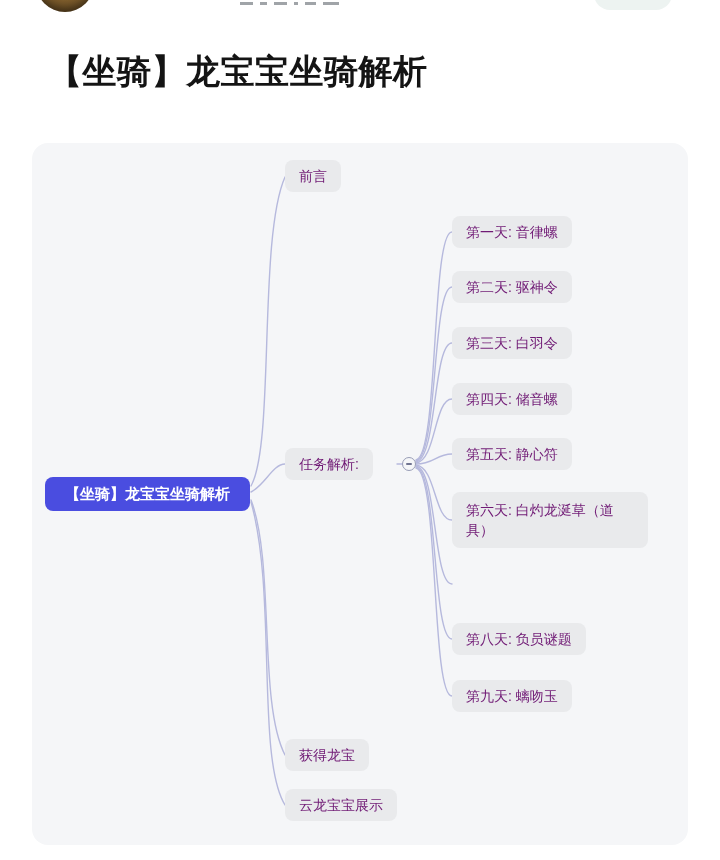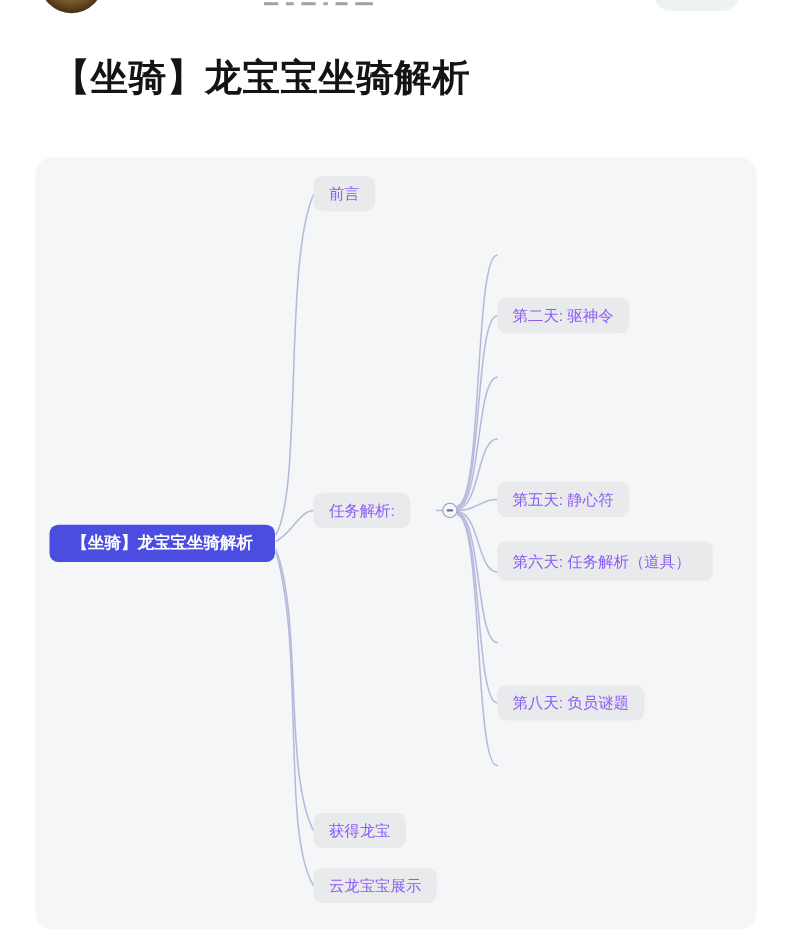--- a/index.html
+++ b/index.html
@@ -25,21 +25,21 @@
   .title { position:absolute; left:48px; top:48px; font-size:34px; line-height:46px;
            font-weight:900; color:#141414; letter-spacing:.5px; }
 
   
   .canvas { position:absolute; left:32px; top:143px; width:656px; height:702px;
             border-radius:16px; background:var(--canvas-bg,#f5f6f8); }
   .canvas svg { position:absolute; left:0; top:0; }
   .edge { fill:none; stroke:var(--edge,#b6b9dd); stroke-width:1.4; stroke-linecap:round; }
 
   .node { position:absolute; background:var(--node-bg,#e9eaec); border-radius:8px;
-          color:#8b5cf6; font-size:14px; line-height:16px; padding:8px 14px;
+          color:#701a75; font-size:14px; line-height:16px; padding:8px 14px;
           white-space:nowrap; }
   .node.wide { white-space:normal; width:196px; line-height:20px; }
   .node.root { background:var(--root-bg,#4a4de0); color:#fff; font-weight:700;
                font-size:15px; width:205px; text-align:center; padding:9px 10px; }
 
   .toggle { position:absolute; left:370px; top:314px; width:14px; height:14px;
             border:1px solid #989db6; border-radius:50%; background:var(--canvas-bg,#f5f6f8);
             display:flex; align-items:center; justify-content:center; }
   .toggle .minus { display:block; width:6px; height:2px; background:#6f7390; border-radius:1px; }
 </style>
@@ -87,18 +87,22 @@
 
     <div class="node" style="left:253px;top:17px">前言</div>
     <div class="node" style="left:253px;top:596px">获得龙宝</div>
     <div class="node" style="left:253px;top:305px">任务解析:</div>
     <div class="node" style="left:253px;top:646px">云龙宝宝展示</div>
 
     <div class="toggle">
       <span class="minus"></span>
     </div>
 
+    <div class="node" style="left:420px;top:73px">第一天: 音律螺</div>
     <div class="node" style="left:420px;top:128px">第二天: 驱神令</div>
+    <div class="node" style="left:420px;top:184px">第三天: 白羽令</div>
+    <div class="node" style="left:420px;top:240px">第四天: 储音螺</div>
     <div class="node" style="left:420px;top:295px">第五天: 静心符</div>
-    <div class="node wide" style="left:420px;top:349px">第六天: 任务解析（道具）</div>
+    <div class="node wide" style="left:420px;top:349px">第六天: 白灼龙涎草（道具）</div>
     <div class="node" style="left:420px;top:480px">第八天: 负员谜题</div>
+    <div class="node" style="left:420px;top:537px">第九天: 螭吻玉</div>
   </div>
 </div>
 
 </body></html>

